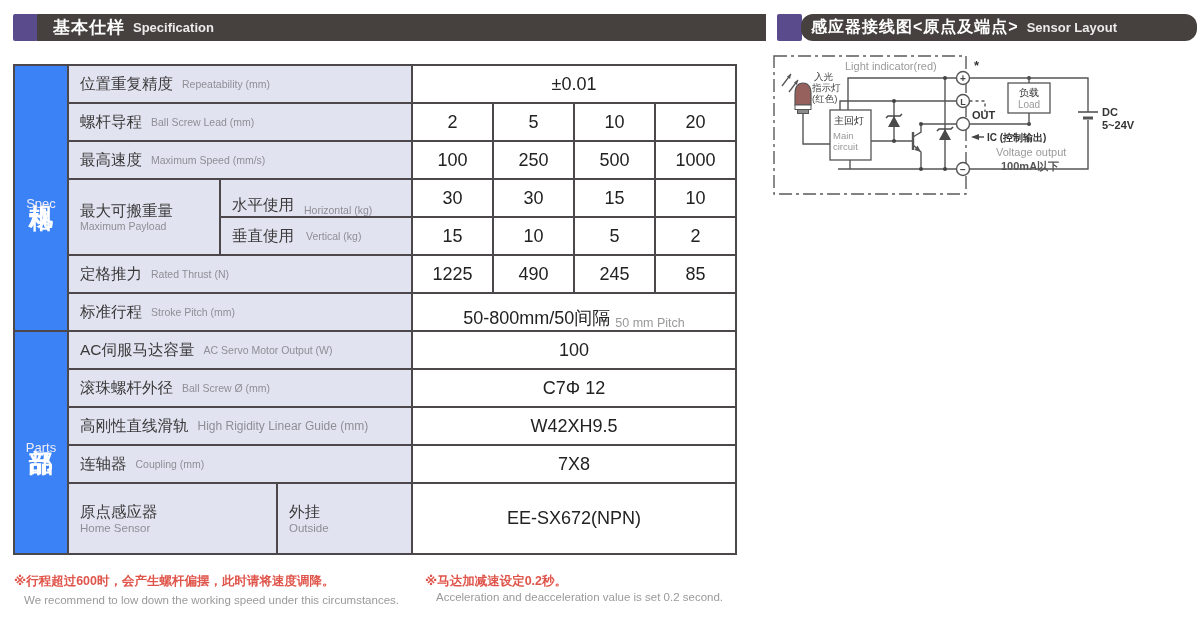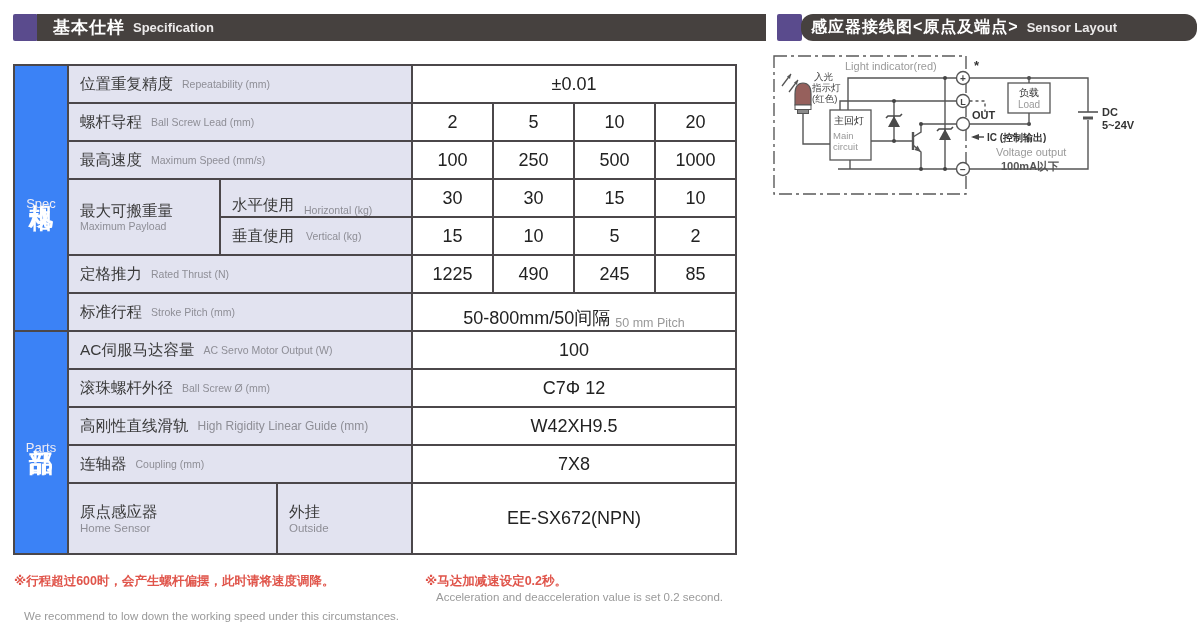--- a/index.html
+++ b/index.html
@@ -159,21 +159,21 @@
       <span class="lab-en" style="margin-left:0;font-size:11.5px;">Home Sensor</span>
     </div>
     <div class="cell lab two" style="grid-column:4;grid-row:12;">
       <span class="lab-cn">外挂</span>
       <span class="lab-en" style="margin-left:0;font-size:11.5px;">Outside</span>
     </div>
     <div class="cell val" style="grid-column:5/9;grid-row:12;">EE-SX672(NPN)</div>
   </div>
 
   <div class="note-red" style="left:14px;top:573px;">※行程超过600时，会产生螺杆偏摆，此时请将速度调降。</div>
-  <div class="note-gray" style="left:24px;top:593px;margin-top:16px;">We recommend to low down the working speed under this circumstances.</div>
+  <div class="note-gray" style="left:24px;top:593px;">We recommend to low down the working speed under this circumstances.</div>
   <div class="note-red" style="left:425px;top:573px;">※马达加减速设定0.2秒。</div>
   <div class="note-gray" style="left:436px;top:590px;">Acceleration and deacceleration value is set 0.2 second.</div>
 
   <svg id="diagram" width="430" height="152" viewBox="0 0 430 152">
 
     <rect x="6" y="6" width="192" height="138" fill="none" stroke="#5a5a5a" stroke-width="1.4" stroke-dasharray="13 4 3 4"></rect>
 
     <g stroke="#555" stroke-width="1.3">
       <line x1="14" y1="36" x2="23" y2="24"></line>
         <polygon points="23,24 19,26.5 22,29" fill="#555" stroke="none"></polygon>

